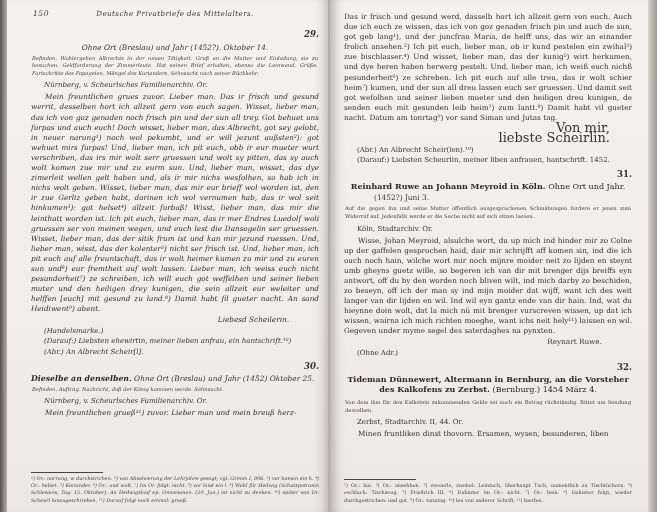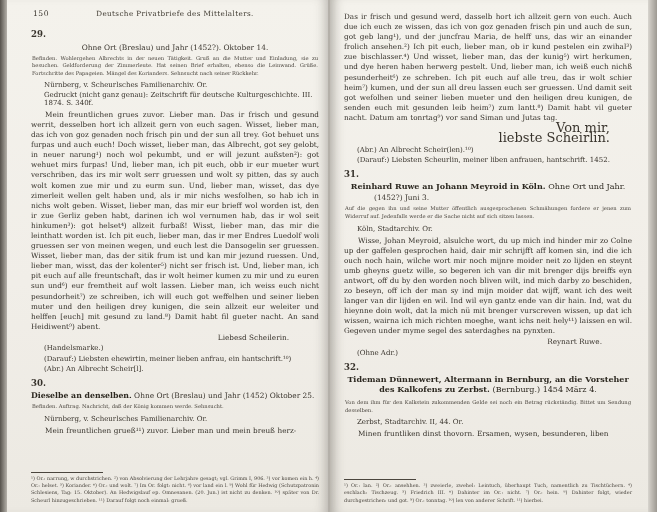--- a/index.html
+++ b/index.html
@@ -13,32 +13,32 @@
     background:linear-gradient(90deg,#56524c,#8f8b84 60%,#b5b1aa);z-index:3;}
   .edge-right{position:absolute;right:0;top:0;width:9px;height:100%;
     background:linear-gradient(270deg,#9d9992,#c6c2bb 70%,#d8d5cf);z-index:3;}
   .pages{position:absolute;left:7px;top:0;right:9px;bottom:0;display:flex;}
   .page{
     flex:1;background:linear-gradient(180deg,#f4f2ec 0%,#f1eee8 55%,#ece9e2 100%);
     box-sizing:border-box;overflow:hidden;display:flex;flex-direction:column;
     padding:9px 10px 8px 12px;
   }
   .page.left{padding-left:24px;padding-right:9px;
-    box-shadow:inset -10px 0 12px -8px rgba(60,55,48,.35);}
+    box-shadow:inset -10px 0 12px -8px rgba(60,55,48,.35);font-style:italic;}
   .page.right{padding-left:14px;padding-right:16px;
     box-shadow:inset 11px 0 12px -8px rgba(60,55,48,.4);}
   .gutter{width:2px;background:#b4b0a9;}
 
   .pagehead{position:relative;height:13px;font-size:7.2px;margin-bottom:2px;}
   .pagehead .pnum{position:absolute;top:0;font-size:7.6px;letter-spacing:.5px;}
   .pagehead .pnum.l{left:2px;}
   .pagehead .pnum.r{right:2px;}
   .pagehead .rtitle{display:block;text-align:center;letter-spacing:.4px;color:#3d382f;}
 
-  .secnum{text-align:left;font-weight:bold;font-size:8.6px;margin:5px 0 2px;}
+  .secnum{text-align:right;font-weight:bold;font-size:8.6px;margin:5px 0 2px;}
   .sechead{text-align:center;font-weight:bold;font-size:8px;line-height:1.3;color:#2c2820;}
   .sechead .plain{font-weight:normal;}
   .secdate{text-align:center;font-size:7.4px;margin-top:1.5px;}
   .secdate-left{font-size:7.4px;margin:1px 0 0 30px;}
   .headline30{font-size:7.4px;margin-top:1px;}
   .headline30 b{font-size:7.8px;color:#2c2820;}
   .regest{font-size:5.2px;line-height:1.5;text-align:justify;color:#46413a;margin:3px 1px 2px;}
   .src{font-size:7px;margin:1.5px 0 0 13px;}
   .bodytxt{font-size:7.25px;line-height:10.1px;text-align:justify;margin-top:3px;
     text-indent:14px;word-spacing:.2px;color:#332f28;}
@@ -61,21 +61,20 @@
     <div class="page left">
       <div class="pagehead">
         <span class="pnum l">150</span>
         <span class="rtitle">Deutsche Privatbriefe des Mittelalters.</span>
       </div>
 
       <div class="secnum">29.</div>
       <div class="secdate">Ohne Ort (Breslau) und Jahr (1452?).  Oktober 14.</div>
       <div class="regest">Befinden.  Wohlergehen Albrechts in der neuen Tätigkeit.  Gruß an die Mutter und Einladung, sie zu besuchen.  Geldforderung der Zimmerleute.  Hat seinen Brief erhalten, ebenso die Leinwand.  Grüße.  Fortschritte des Papageien.  Mängel des Korianders.  Sehnsucht nach seiner Rückkehr.</div>
       <div class="src">Nürnberg, v. Scheurlsches Familienarchiv.  Or.</div>
-      <div class="src">Gedruckt (nicht ganz genau): Zeitschrift für deutsche Kulturgeschichte. III. 1874. S. 340f.</div>
       <div class="bodytxt">Mein freuntlichen grues zuvor. Lieber man. Das ir frisch und gesund werrit, desselben hort ich allzeit gern von euch sagen. Wisset, lieber man, das ich von goz genaden noch frisch pin und der sun all trey. Got behuet uns furpas und auch euch! Doch wisset, lieber man, das Albrecht, got sey gelobt, in neuer narung¹) noch wol pekumbt, und er will jezunt außsten²): got wehuet mirs furpas! Und, lieber man, ich pit euch, obb ir eur mueter wurt verschriben, das irs mir wolt serr gruessen und wolt sy pitten, das sy auch wolt komen zue mir und zu eurm sun. Und, lieber man, wisset, das dye zimerleit wellen gelt haben und, als ir mir nichs wesfolhen, so hab ich in nichs wolt geben. Wisset, lieber man, das mir eur brieff wol worden ist, den ir zue Gerliz geben habt, darinen ich wol vernumen hab, das ir wol seit hinkumen³): got helset⁴) allzeit furbaß! Wisst, lieber man, das mir die leinthatt worden ist. Ich pit euch, lieber man, das ir mer Endres Luedolf woli gruessen ser von meinen wegen, und euch lest die Dansogelin ser gruessen. Wisset, lieber man, das der sitik frum ist und kan mir jezund ruessen. Und, lieber man, wisst, das der kolenter⁵) nicht ser frisch ist. Und, lieber man, ich pit euch auf alle freuntschaft, das ir wolt heimer kumen zu mir und zu euren sun und⁶) eur fremtheit auf wolt lassen. Lieber man, ich weiss euch nicht pesundorheit⁷) ze schreiben, ich will euch got weffelhen und seiner lieben muter und den heiligen drey kunigen, die sein allzeit eur weleiter und helffen [euch] mit gesund zu land.⁸) Damit habt fil gueter nacht. An sand Heidiwent⁹) abent.</div>
       <div class="sig">Liebesd Scheilerin.</div>
       <div class="note">(Handelsmarke.)</div>
       <div class="note">(Darauf:) Liebsten ehewirtin, meiner lieben anfrau, ein hantschrift.¹⁰)</div>
       <div class="note">(Abr.)   An Albrecht Scheir[l].</div>
 
       <div class="secnum">30.</div>
       <div class="headline30">
         <b>Dieselbe an denselben.</b>
         <span>Ohne Ort (Breslau) und Jahr (1452) Oktober 25.</span>

